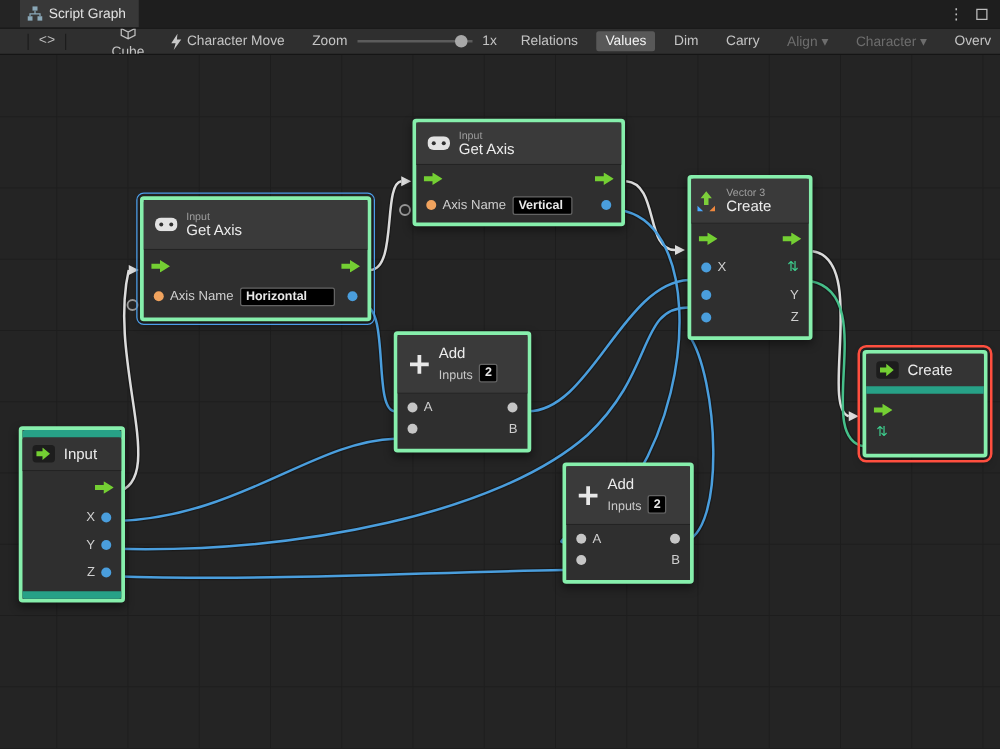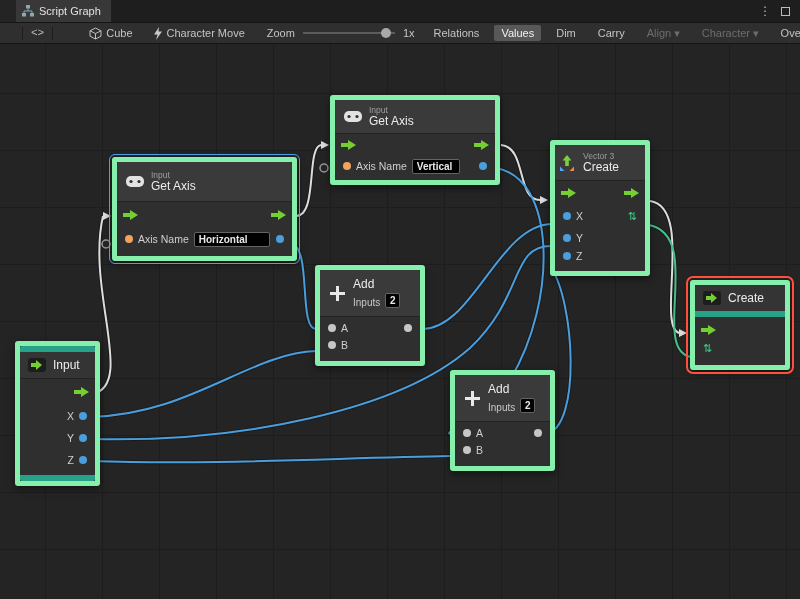--- a/index.html
+++ b/index.html
@@ -24,27 +24,27 @@
   .slider .track { position:absolute; top:5px; left:0; width:92px; height:2px; background:#5c5c5c; }
   .slider .handle { position:absolute; top:1px; left:78px; width:10px; height:10px; border-radius:50%; background:#a8a8a8; }
 
   
   .canvas-bg { position:absolute; left:0; top:44px; width:800px; height:555px; background-color:#242424;
     background-image:linear-gradient(to right,#1d1d1d 1px,transparent 1px),linear-gradient(to bottom,#1d1d1d 1px,transparent 1px);
     background-size:57px 57px; background-position:-12px -8px; z-index:0; }
   svg.wires { position:absolute; left:0; top:0; z-index:1; }
 
   
-  .node { position:absolute; z-index:2; background:#2f2f2f; border:5px solid #86efac; border-radius:3px; box-shadow:0 3px 8px rgba(0,0,0,.45); color:#d8d8d8; font-size:11px; }
+  .node { position:absolute; z-index:2; background:#2f2f2f; border:3px solid #86efac; border-radius:3px; box-shadow:0 3px 8px rgba(0,0,0,.45); color:#d8d8d8; font-size:11px; }
   .node.selected { outline:1px solid #4c9eea; outline-offset:2px; }
   .node.flagged  { outline:2px solid #ff4f3f; outline-offset:2px; }
   .nhead { display:flex; align-items:center; gap:7px; padding:7px 9px; background:#3a3a3a; border-bottom:1px solid #232323; border-radius:2px 2px 0 0; }
   .hcat { font-size:8.5px; color:#9e9e9e; line-height:10px; }
   .htitle { font-size:12px; color:#ececec; line-height:13px; }
-  .prow { display:flex; align-items:center; gap:5px; padding:0 8px; height:22px; }
+  .prow { display:flex; align-items:center; gap:5px; padding:0 8px; height:22px;justify-content:space-between; }
   .prow.h24 { height:24px; } .prow.h28 { height:28px; }
   .flowrow { display:flex; align-items:center; justify-content:space-between; padding:0 6px; }
   .flowrow.right { justify-content:flex-end; } .flowrow.left { justify-content:flex-start; }
   .dot { width:8px; height:8px; border-radius:50%; flex:0 0 auto; }
   .dot.blue { background:#4a9edd; } .dot.orange { background:#f0a35e; } .dot.gray { background:#c6c6c6; }
   .mla { margin-left:auto; }
   .plabel { color:#cfcfcf; font-size:10.5px; }
   .nfield { background:#000000; border:1px solid #646464; border-radius:2px; color:#e8e8e8; font-size:10px; height:15px; padding:0 4px; font-family:"Liberation Sans",sans-serif;font-weight:bold; }
   .io-icon { background:#1d1d1d; border-radius:3px; padding:2px 3px; display:inline-flex; align-items:center; }
   .tstrip { height:6px; background:#27a187; }
@@ -316,21 +316,21 @@
       <path d="M3,6 V4 a2.5,2.5 0 0 1 5,0 V6" stroke="#b8b8b8" stroke-width="1.5" fill="none"></path>
     </svg>
     <svg width="13" height="13">
       <circle cx="6.5" cy="6.5" r="5.6" stroke="#b8b8b8" stroke-width="1.2" fill="none"></circle>
       <rect x="5.8" y="5.5" width="1.5" height="4" fill="#b8b8b8"></rect>
         <rect x="5.8" y="3" width="1.5" height="1.5" fill="#b8b8b8"></rect>
     </svg>
     <div class="sep"></div>
     <span style="font-family:'Liberation Mono',monospace; color:#bdbdbd;">&lt;&gt;</span>
     <div class="sep"></div>
-    <div class="tgroup" style="margin-left:28px;">
+    <div class="tgroup" style="margin-left:28px;flex-direction:column;">
       <svg width="13" height="13">
         <path d="M6.5,1 L12,3.8 V9.2 L6.5,12 L1,9.2 V3.8 Z M1,3.8 L6.5,6.6 L12,3.8 M6.5,6.6 V12" stroke="#c0c0c0" stroke-width="1" fill="none"></path>
       </svg>
       <span>Cube</span>
     </div>
     <div class="tgroup" style="margin-left:12px;">
       <svg width="10" height="13">
         <polygon points="6,0 1,7.5 4.5,7.5 3,13 9,4.5 5.5,4.5" fill="#c8c8c8"></polygon>
       </svg>
       <span>Character Move</span>

